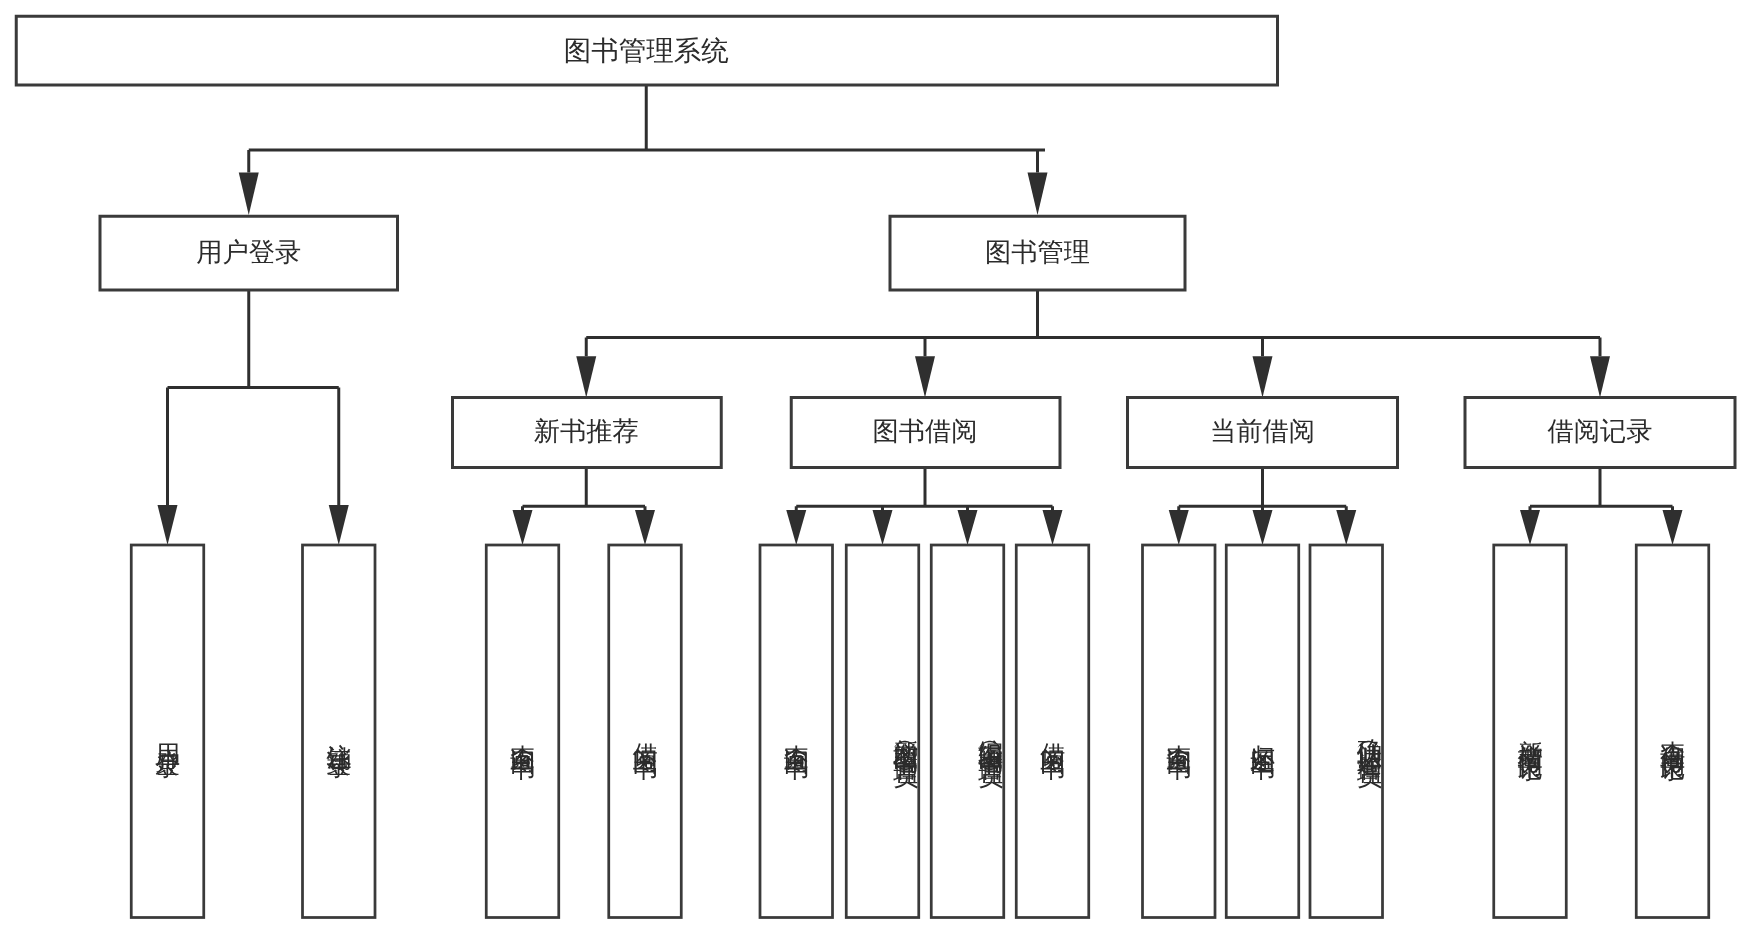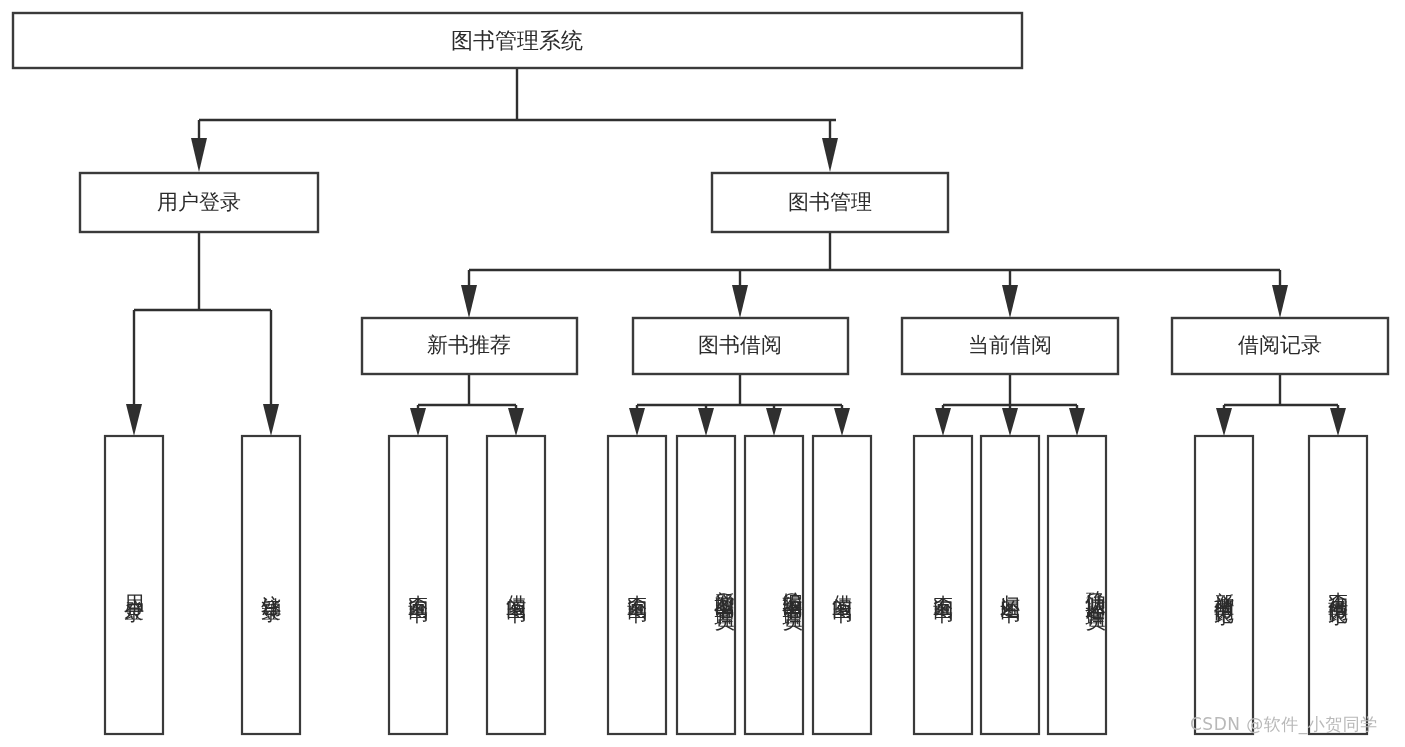--- a/index.html
+++ b/index.html
@@ -210,15 +210,14 @@
   <div class="vlabel" style="left:745px; top:442px; width:58px; height:292px;">编辑图书（管理员）</div>
   <div class="vlabel centered" style="left:813px; top:436px; width:58px; height:298px;">借阅图书</div>
 
   <div class="vlabel centered" style="left:914px; top:436px; width:58px; height:298px;">查询图书</div>
   <div class="vlabel centered" style="left:981px; top:436px; width:58px; height:298px;">归还图书</div>
   <div class="vlabel" style="left:1048px; top:442px; width:58px; height:292px;">确认归还（管理员）</div>
 
   <div class="vlabel centered" style="left:1195px; top:436px; width:58px; height:298px;">新增借阅记录</div>
   <div class="vlabel centered" style="left:1309px; top:436px; width:58px; height:298px;">查询借阅记录</div>
 
-  <div class="watermark" style="left:1190px; top:713px;">CSDN @软件_小贺同学</div>
 
 </div>
 
 </body></html>

